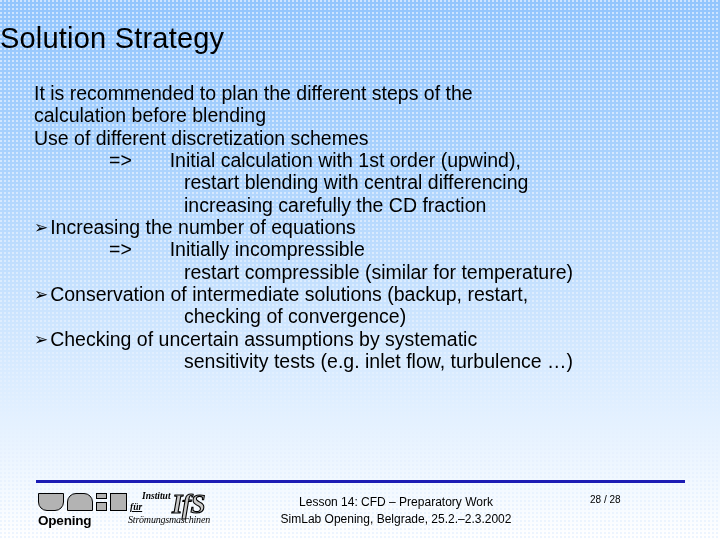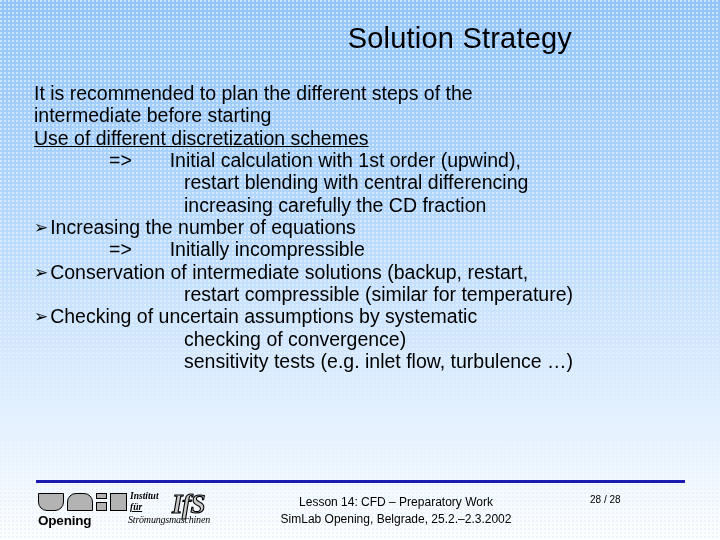--- a/index.html
+++ b/index.html
@@ -43,21 +43,21 @@
     width: 100%;
     height: 100%;
   }
 
   
   .title {
     position: absolute;
     top: 22px;
     left: 0;
     width: 572px;
-    text-align: right;
+    text-align: left;
     font-size: 29px;
     font-weight: normal;
     color: #000000;
     letter-spacing: 0.2px;
     line-height: 1.15;
   }
 
   
   .body-block {
     position: absolute;
@@ -140,21 +140,21 @@
   .logo-ifs {
     position: absolute;
     left: 128px;
     top: 2px;
     width: 108px;
     height: 42px;
     font-family: "Liberation Serif", serif;
   }
   .ifs-inst {
     position: absolute;
-    left: 2px;  top: 1px;
+    left: 14px;  top: 1px;
     font-size: 9.5px;
     font-style: italic;
     font-weight: bold;
     color: #000000;
   }
   .ifs-fuer {
     position: absolute;
     left: 2px;  top: 12px;
     font-size: 9.5px;
     font-style: italic;
@@ -211,31 +211,31 @@
 
   <div id="dither"></div>
 
   <div id="content">
 
     <div class="title">Solution Strategy</div>
 
     <div class="body-block">
 
     <div class="line" style="padding-left: 0px;"><span>It is recommended to plan the different steps of the</span></div>
-        <div class="line" style="padding-left: 0px;"><span>intermediate before starting</span></div>
-        <div class="line" style="padding-left: 0px; text-decoration: underline;"><span>Use of different discretization schemes</span></div>
+        <div class="line" style="padding-left: 0px;"><span>calculation before blending</span></div>
+        <div class="line" style="padding-left: 0px;"><span>Use of different discretization schemes</span></div>
         <div class="line" style="padding-left: 75px;"><span>=&gt;       Initial calculation with 1st order (upwind),</span></div>
         <div class="line" style="padding-left: 150px;"><span>restart blending with central differencing</span></div>
         <div class="line" style="padding-left: 150px;"><span>increasing carefully the CD fraction</span></div>
         <div class="line" style="padding-left: 0px;"><span class="bullet">➢</span><span>Increasing the number of equations</span></div>
         <div class="line" style="padding-left: 75px;"><span>=&gt;       Initially incompressible</span></div>
+        <div class="line" style="padding-left: 150px;"><span>restart compressible (similar for temperature)</span></div>
         <div class="line" style="padding-left: 0px;"><span class="bullet">➢</span><span>Conservation of intermediate solutions (backup, restart,</span></div>
-        <div class="line" style="padding-left: 150px;"><span>restart compressible (similar for temperature)</span></div>
+        <div class="line" style="padding-left: 150px;"><span>checking of convergence)</span></div>
         <div class="line" style="padding-left: 0px;"><span class="bullet">➢</span><span>Checking of uncertain assumptions by systematic</span></div>
-        <div class="line" style="padding-left: 150px;"><span>checking of convergence)</span></div>
         <div class="line" style="padding-left: 150px;"><span>sensitivity tests (e.g. inlet flow, turbulence …)</span></div>
       </div>
 
     <div class="footer-rule"></div>
 
     <div class="footer">
 
       <div class="logo-uni">
         <div class="uni-blocks">
           <span class="blk blk-u"></span>

